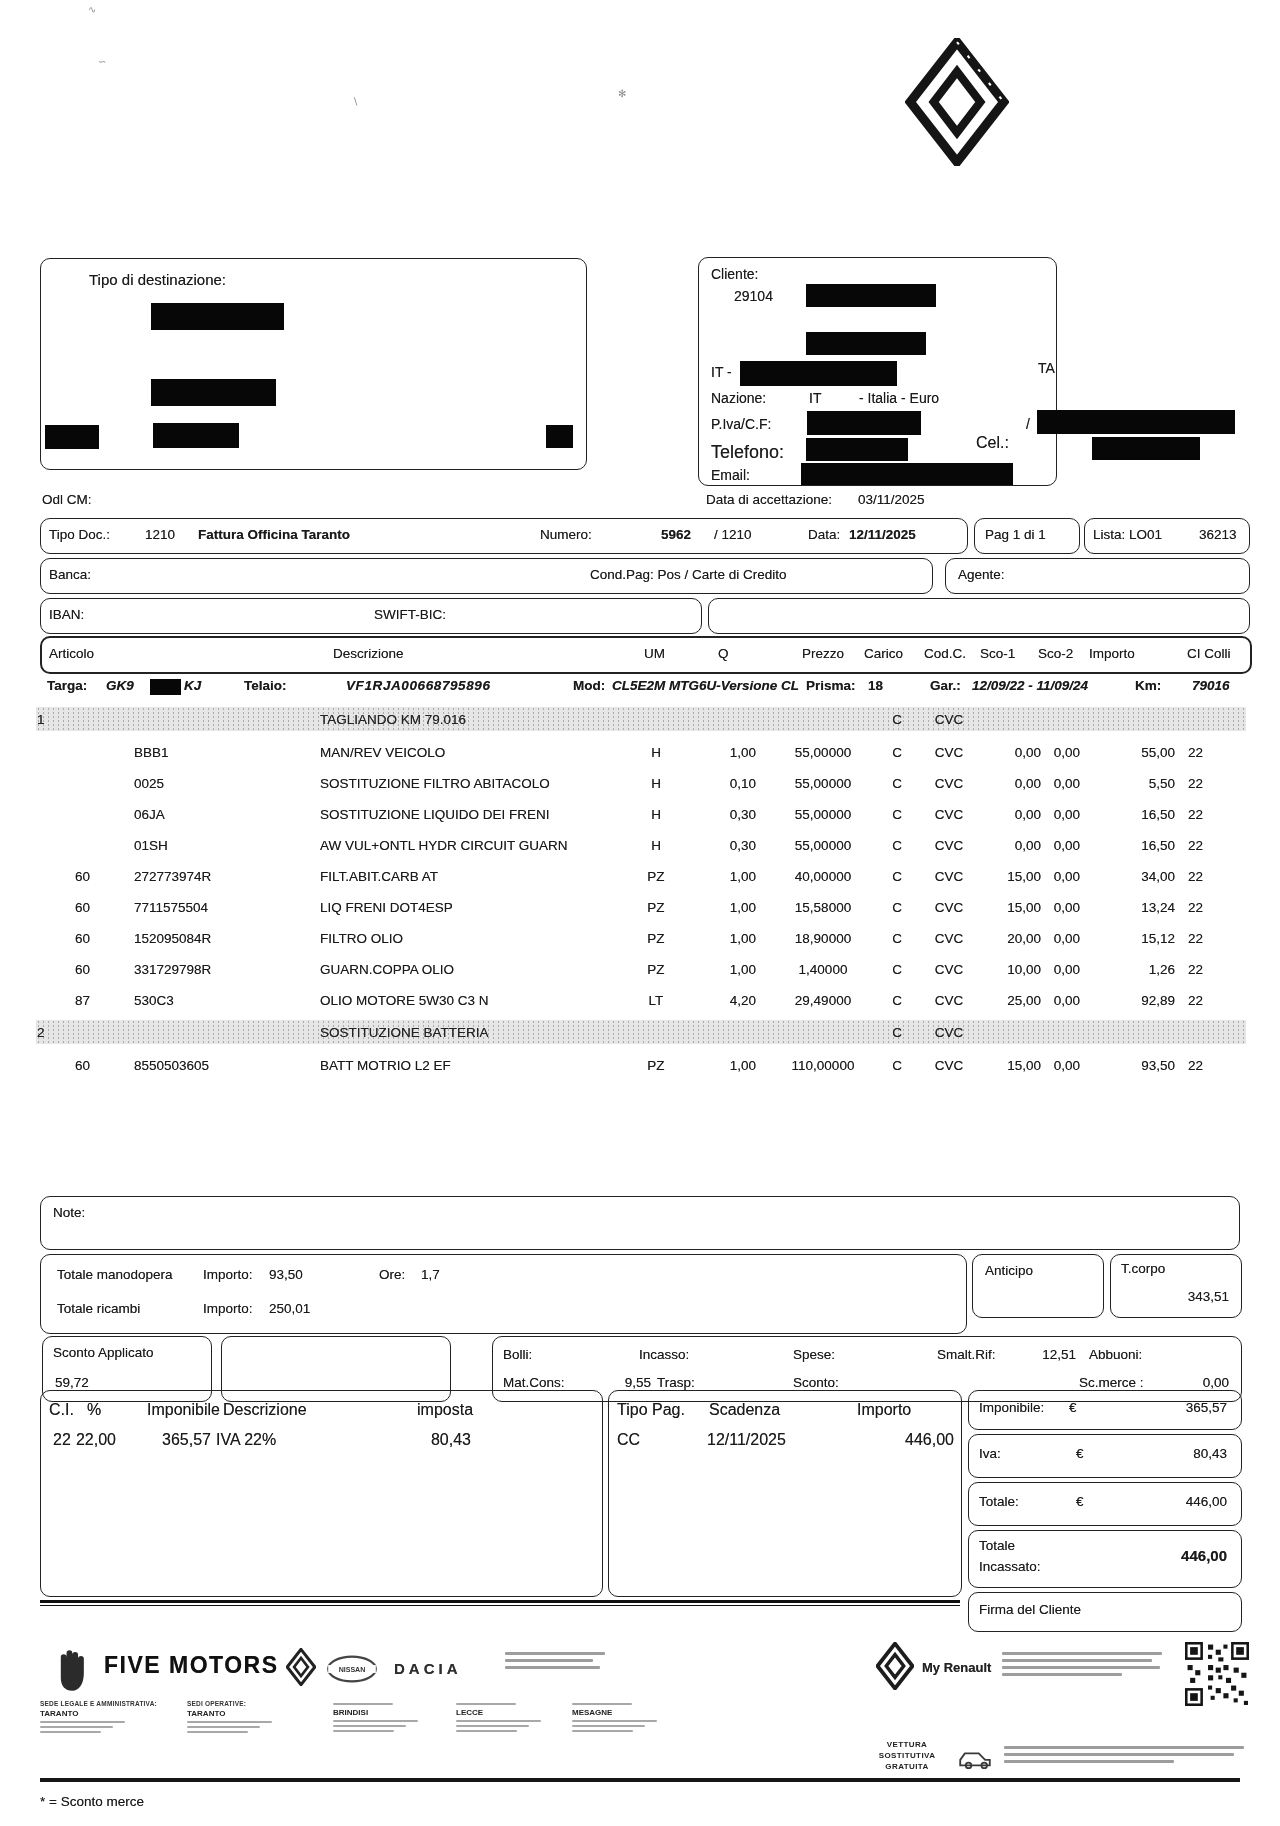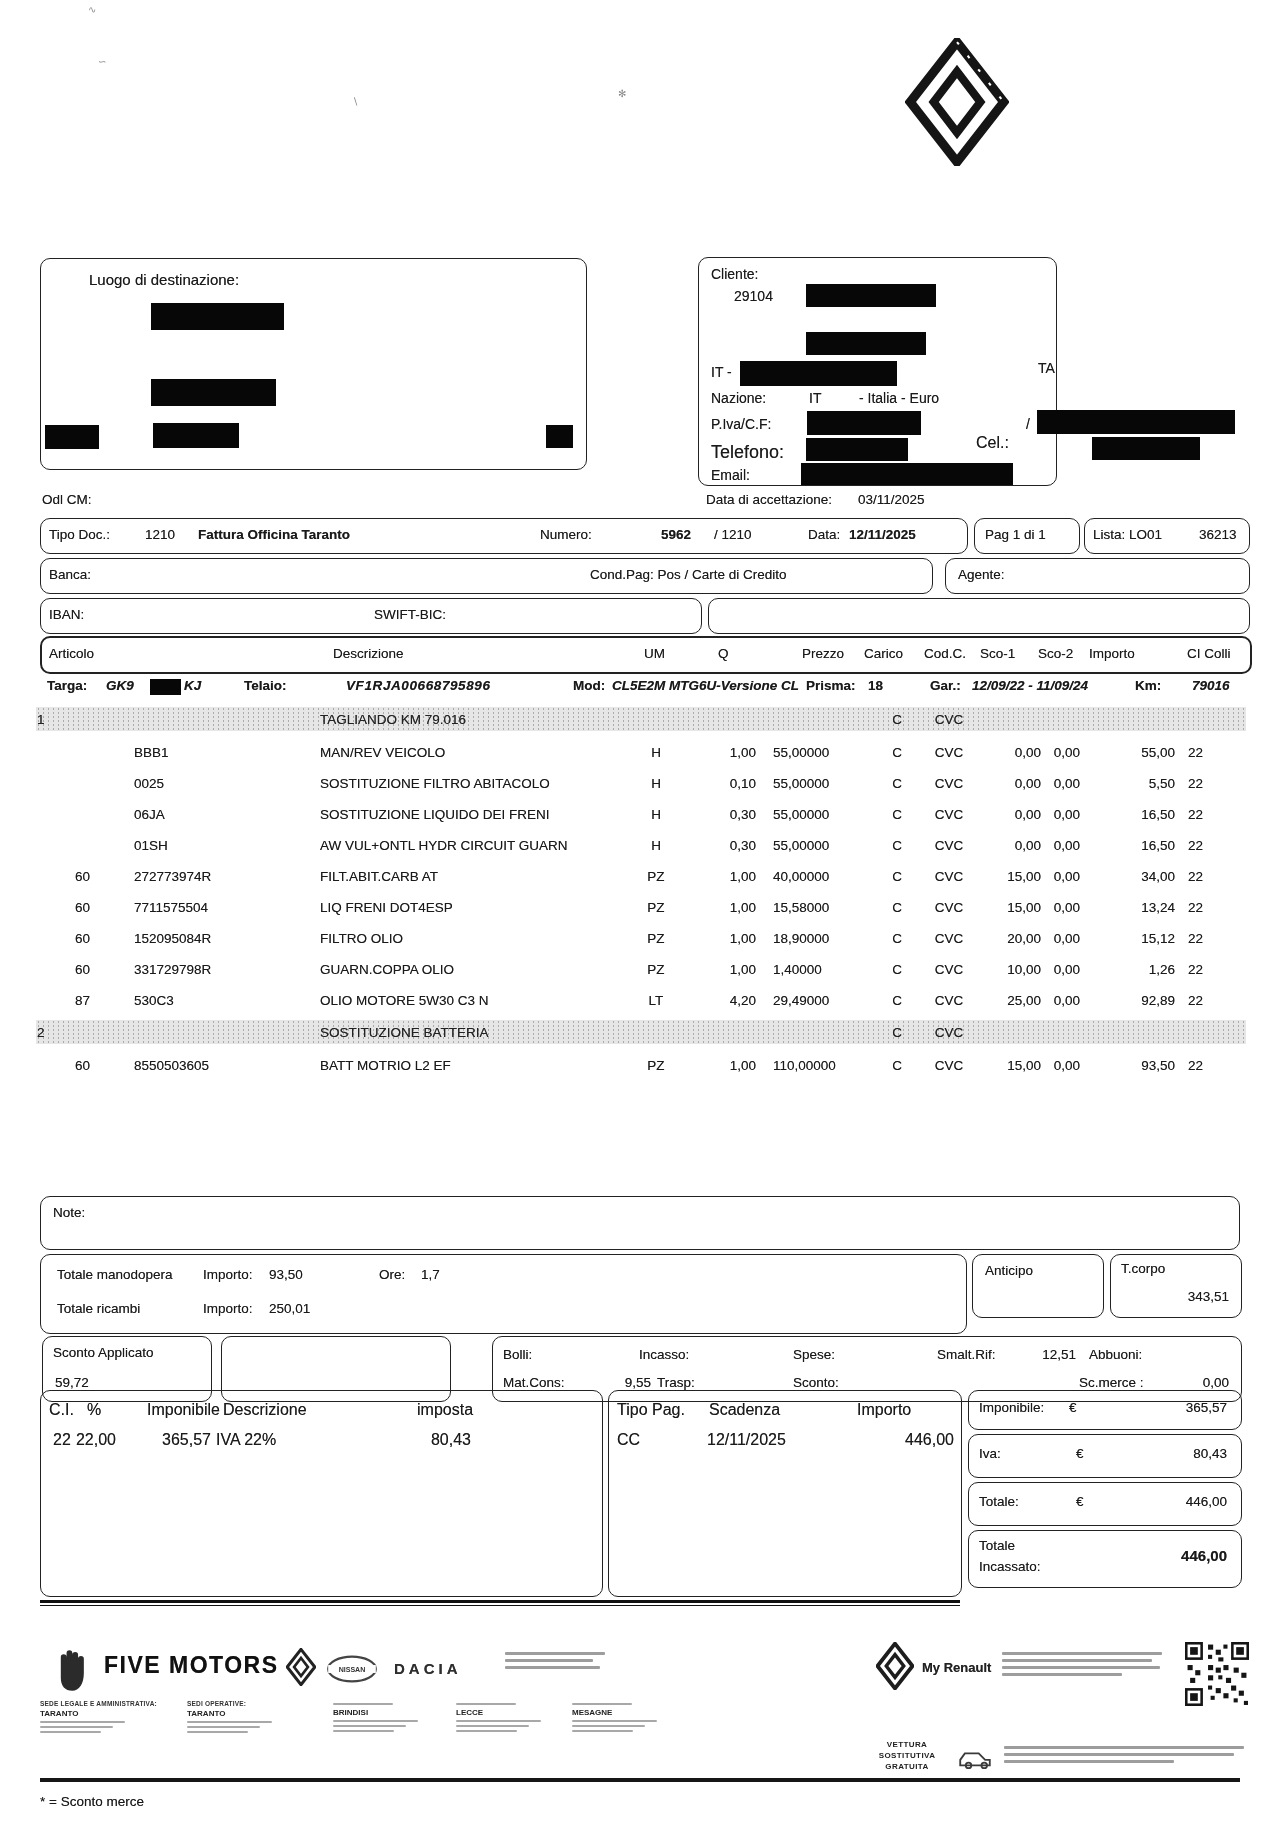--- a/index.html
+++ b/index.html
@@ -19,21 +19,21 @@
      background-color:#e6e6e6;
      background-image:radial-gradient(#ababab .8px, rgba(0,0,0,0) .9px);
      background-size:5px 4px;}
   .row.group span{z-index:1;color:#222;}
   .cgnum{left:37px;width:22px;}
   .cpre{left:46px;width:44px;text-align:right;}
   .ccode{left:134px;width:175px;}
   .cdesc{left:320px;width:330px;}
   .cum{left:638px;width:36px;text-align:center;}
   .cq{left:698px;width:58px;text-align:right;}
-  .cprezzo{left:773px;width:100px;text-align:left;}
+  .cprezzo{left:773px;width:100px;text-align:center;}
   .ccarico{left:888px;width:18px;text-align:center;}
   .ccodc{left:924px;width:50px;text-align:center;}
   .csco1{left:993px;width:48px;text-align:right;}
   .csco2{left:1046px;width:34px;text-align:right;}
   .cimporto{left:1103px;width:72px;text-align:right;}
   .ccolli{left:1188px;width:36px;}
   .mb{height:3px;background:#9d9d9d;border-radius:1px;margin:4px 0;}
   .microblock{position:absolute;}
   .fcol{position:absolute;top:0;}
   .fcol:nth-child(1){left:40px;width:132px;}
@@ -60,21 +60,21 @@
 
   <div style="position:absolute;left:905px;top:38px;width:104px;height:128px">
     <svg width="104" height="128" viewBox="0 0 100 126">
       <path d="M50 4 L96 63 L50 122 L4 63 Z" fill="none" stroke="#151515" stroke-width="9"></path>
       <path d="M50 33 L73 63 L50 93 L27 63 Z" fill="none" stroke="#151515" stroke-width="8"></path>
       <path d="M50 4 L96 63" fill="none" stroke="#fff" stroke-width="2" stroke-dasharray="3 14"></path>
     </svg>
   </div>
 
   <div class="box" style="left:40px;top:258px;width:545px;height:210px">
-    <span class="t" style="left:48px;top:12px;font-size:15px">Luogo di destinazione:</span>
+    <span class="t" style="left:48px;top:12px;font-size:15px">Tipo di destinazione:</span>
     <div class="redact" style="left:110px;top:44px;width:133px;height:27px"></div>
     <div class="redact" style="left:110px;top:120px;width:125px;height:27px"></div>
     <div class="redact" style="left:4px;top:166px;width:54px;height:24px"></div>
     <div class="redact" style="left:112px;top:164px;width:86px;height:25px"></div>
     <div class="redact" style="left:505px;top:166px;width:27px;height:23px"></div>
   </div>
 
   <div class="box" style="left:698px;top:257px;width:357px;height:227px">
     <span class="t" style="left:12px;top:8px;font-size:14px">Cliente:</span>
     <span class="t" style="left:35px;top:30px;font-size:14px">29104</span>
@@ -395,20 +395,23 @@
   </div>
   <div class="box" style="left:968px;top:1482px;width:272px;height:42px">
     <span class="t" style="left:10px;top:11px">Totale:</span>
     <span class="t" style="left:107px;top:11px">€</span>
     <span class="t" style="right:14px;top:11px">446,00</span>
   </div>
   <div class="box" style="left:968px;top:1530px;width:272px;height:56px">
     <span class="t" style="left:10px;top:7px">Totale</span>
     <span class="t" style="left:10px;top:28px">Incassato:</span>
     <span class="t b" style="right:14px;top:16px;font-size:15px">446,00</span>
+  </div>
+  <div class="box" style="left:968px;top:1592px;width:272px;height:38px">
+    <span class="t" style="left:10px;top:9px">Firma del Cliente</span>
   </div>
 
   <div class="heavy" style="left:40px;top:1600px;width:920px"></div>
 
   <div style="position:absolute;left:52px;top:1646px;width:40px;height:48px">
     <svg width="40" height="48" viewBox="0 0 24 30">
       <path d="M5 15 V7 a1.8 1.8 0 0 1 3.6 0 V4.5 a1.8 1.8 0 0 1 3.6 0 V5.5 a1.8 1.8 0 0 1 3.6 0 v2.5 a1.8 1.8 0 0 1 3.6 0 v9 c0 6.5-3 11-7.2 11 c-4.5 0-7.2-3-7.2-8 z" fill="#2b2b2b"></path>
     </svg>
   </div>
   <span class="t b" style="left:104px;top:1652px;font-size:23px;letter-spacing:1.5px;color:#111">FIVE MOTORS</span>

